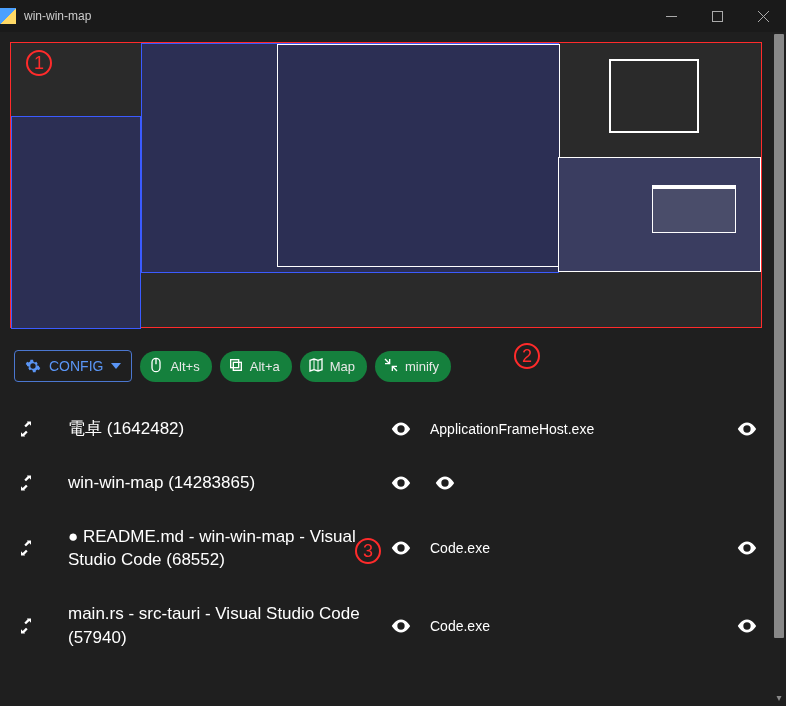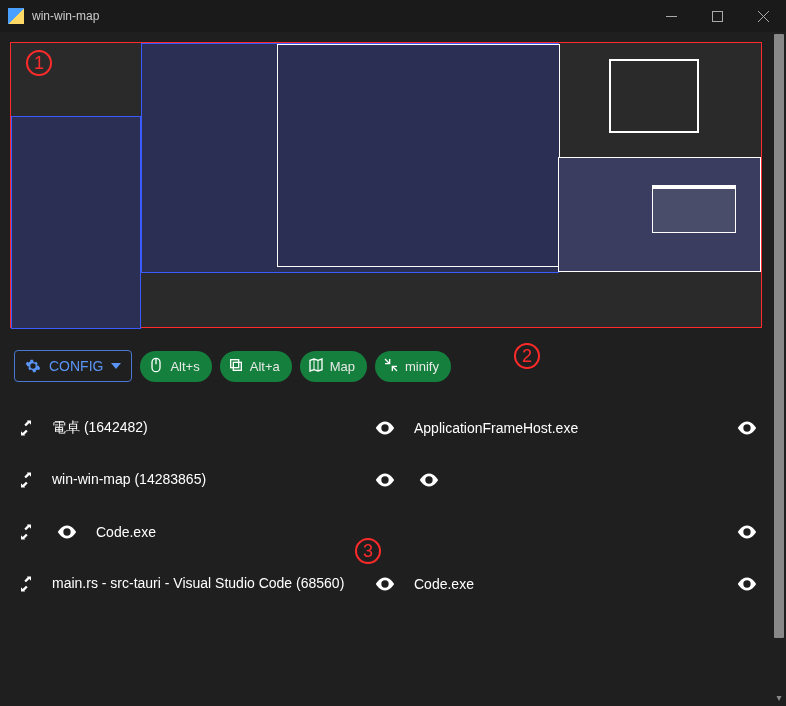--- a/index.html
+++ b/index.html
@@ -8,21 +8,21 @@
       background: #1f1f1f;
       font-family: -apple-system, "Segoe UI", sans-serif;
       color: #e8e8e8;
       font-size: 14px;
       overflow: hidden;
     }
     .titlebar {
       height: 32px;
       background: #1a1a1a;
       display: flex; align-items: center;
-      padding-left: 8px;
+      padding-left: 0;
       text-align: center;
     }
     .titlebar-icon {
       width: 16px; height: 16px;
       background: linear-gradient(135deg, #4aa0ff 50%, #ffd966 50%);
       margin-right: 8px;
     }
     .titlebar-title { font-size: 12px; color: #ccc; }
     .titlebar-controls { margin-left: auto; display: flex; }
     .titlebar-btn {
@@ -101,21 +101,21 @@
       font-size: 13px;
     }
     .pill svg { fill: #e8e8e8; stroke: #e8e8e8; }
     .list { padding: 8px 10px 0 14px; }
     .row {
       display: flex; align-items: center;
       padding: 15px 0;
       gap: 14px;
     }
     .handle-icon { width: 24px; flex-shrink: 0; display: flex; justify-content: center; }
-    .row-title { width: 304px; color: #fff; font-size: 14px; line-height: 1.4; }
+    .row-title { width: 304px; color: #fff; font-size: 17px; line-height: 1.4; margin-left: 16px; }
     .eye-icon { width: 30px; flex-shrink: 0; display: flex; justify-content: center; }
     .row-exe { flex: 1; color: #fff; font-size: 14px; }
     .eye-icon2 { width: 30px; flex-shrink: 0; display: flex; justify-content: center; }
   </style>
 </head>
 <body>
 
 <div class="titlebar">
   <div class="titlebar-icon"></div>
   <span class="titlebar-title">win-win-map</span>
@@ -230,41 +230,42 @@
               <circle cx="12" cy="12" r="2" fill="#1f1f1f"></circle>
             </svg>
           </div>
         </div>
         <div class="row">
           <div class="handle-icon">
             <svg width="20" height="20" viewBox="0 0 24 24" fill="#fff">
               <path d="M13 3h5v5l-2-2-4 4-2-2 4-4-1-1zM11 21H6v-5l2 2 4-4 2 2-4 4 1 1z"></path>
             </svg>
           </div>
+          <div class="row-title">● README.md - win-win-map - Visual Studio Code (68552)</div>
           <div class="eye-icon">
             <svg width="22" height="22" viewBox="0 0 24 24" fill="#fff">
               <path d="M12 5C6 5 2 12 2 12s4 7 10 7 10-7 10-7-4-7-10-7zm0 11a4 4 0 110-8 4 4 0 010 8z"></path>
               <circle cx="12" cy="12" r="2" fill="#1f1f1f"></circle>
             </svg>
           </div>
           <div class="row-exe">Code.exe</div>
           <div class="eye-icon2">
             <svg width="22" height="22" viewBox="0 0 24 24" fill="#fff">
               <path d="M12 5C6 5 2 12 2 12s4 7 10 7 10-7 10-7-4-7-10-7zm0 11a4 4 0 110-8 4 4 0 010 8z"></path>
               <circle cx="12" cy="12" r="2" fill="#1f1f1f"></circle>
             </svg>
           </div>
         </div>
         <div class="row">
           <div class="handle-icon">
             <svg width="20" height="20" viewBox="0 0 24 24" fill="#fff">
               <path d="M13 3h5v5l-2-2-4 4-2-2 4-4-1-1zM11 21H6v-5l2 2 4-4 2 2-4 4 1 1z"></path>
             </svg>
           </div>
-          <div class="row-title">main.rs - src-tauri - Visual Studio Code (68560)</div>
+          <div class="row-title">main.rs - src-tauri - Visual Studio Code (57940)</div>
           <div class="eye-icon">
             <svg width="22" height="22" viewBox="0 0 24 24" fill="#fff">
               <path d="M12 5C6 5 2 12 2 12s4 7 10 7 10-7 10-7-4-7-10-7zm0 11a4 4 0 110-8 4 4 0 010 8z"></path>
               <circle cx="12" cy="12" r="2" fill="#1f1f1f"></circle>
             </svg>
           </div>
           <div class="row-exe">Code.exe</div>
           <div class="eye-icon2">
             <svg width="22" height="22" viewBox="0 0 24 24" fill="#fff">
               <path d="M12 5C6 5 2 12 2 12s4 7 10 7 10-7 10-7-4-7-10-7zm0 11a4 4 0 110-8 4 4 0 010 8z"></path>

